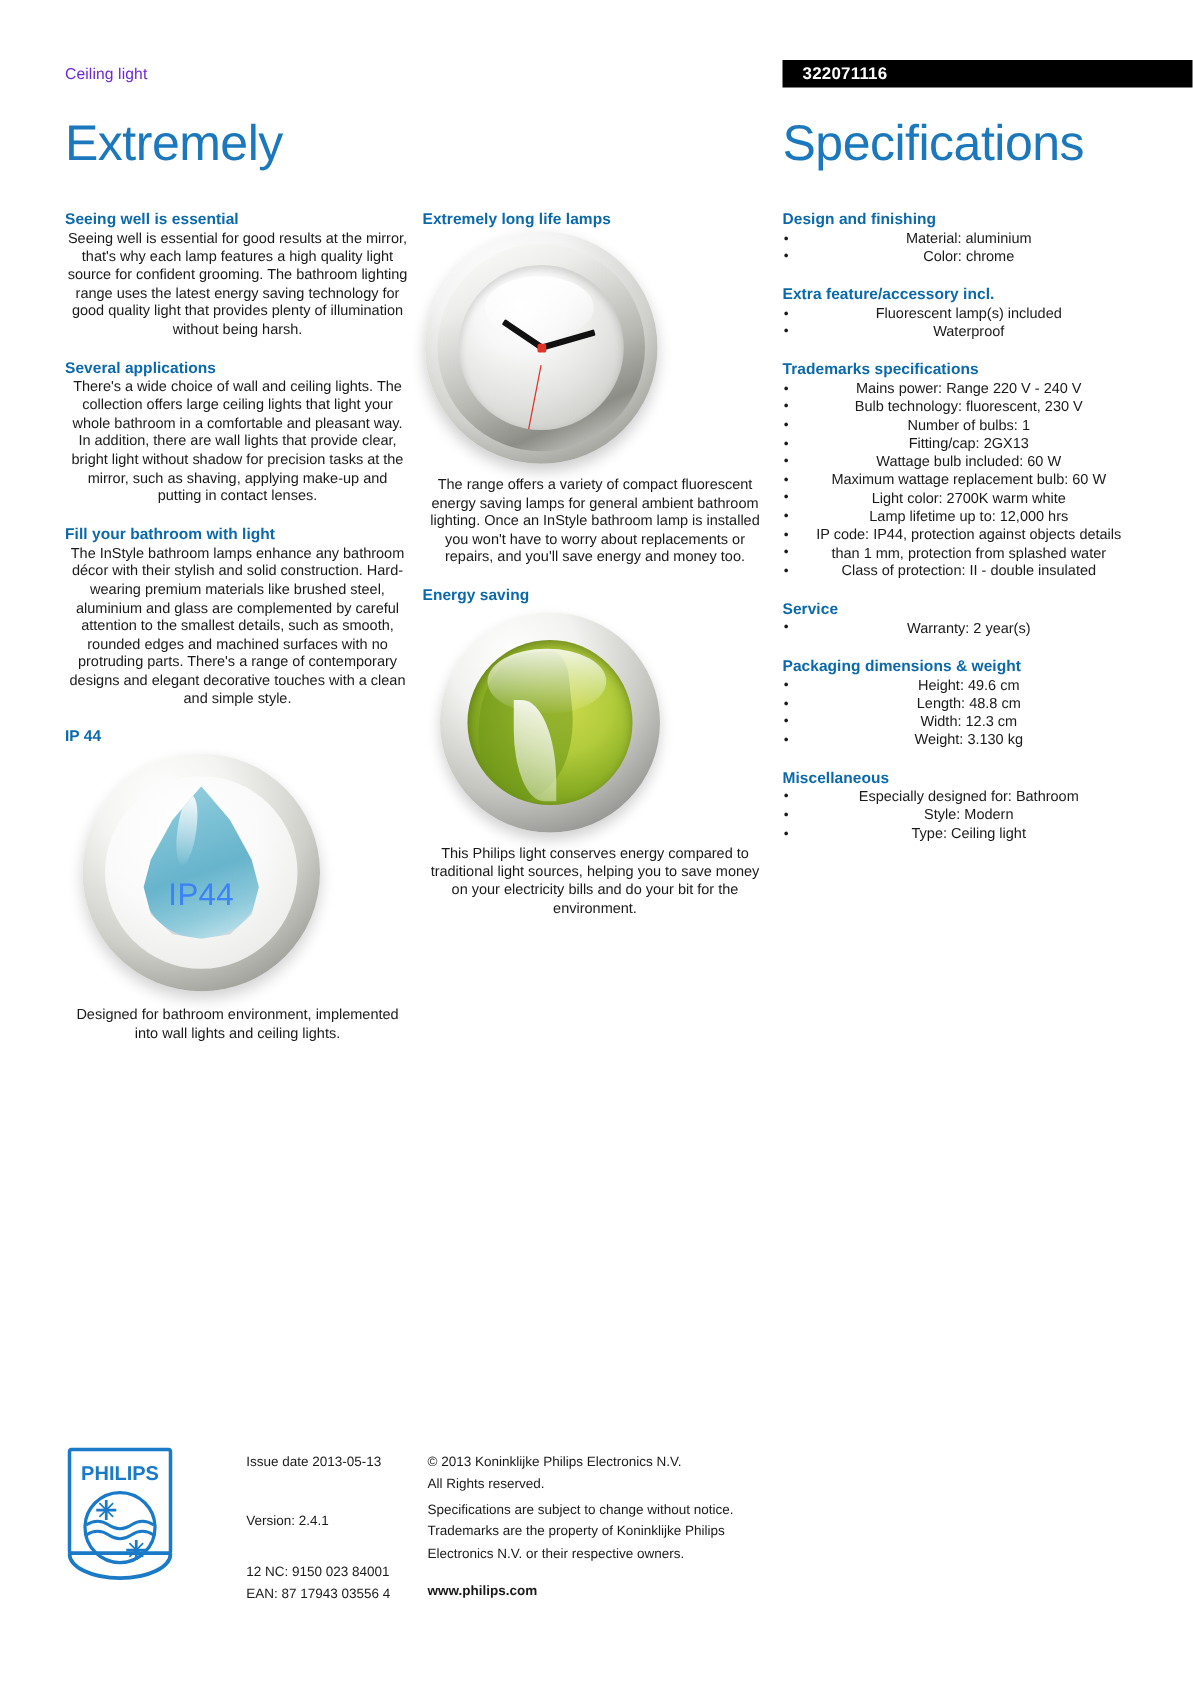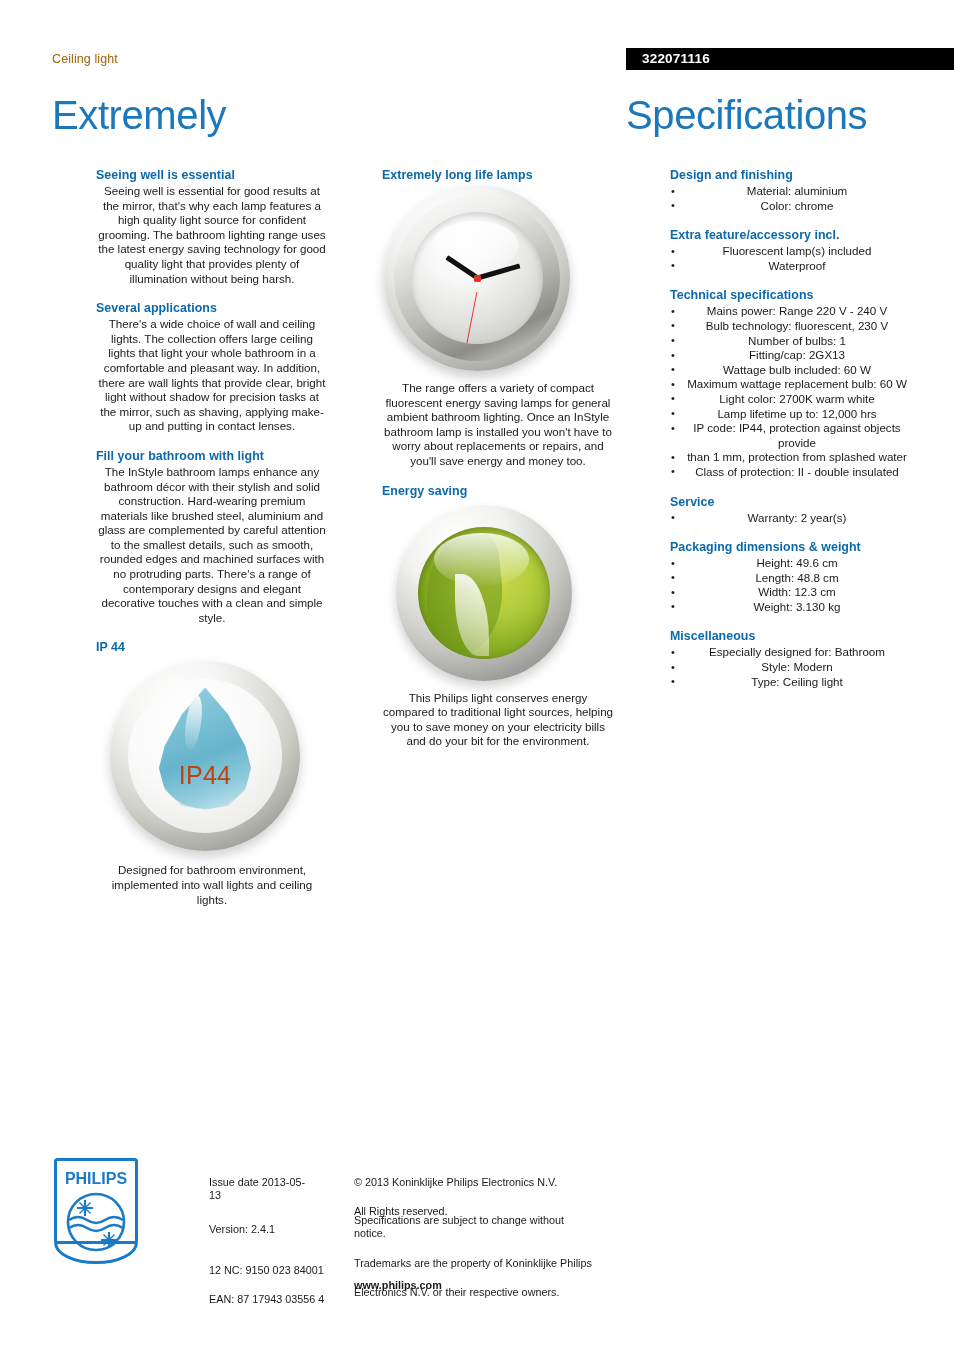--- a/index.html
+++ b/index.html
@@ -21,21 +21,21 @@
     width: 954px;
     height: 1350px;
   }
 
   
   .kicker {
     position: absolute;
     left: 52px;
     top: 52px;
     font-size: 12.5px;
-    color: #a16207;
+    color: #6d28d9;
     letter-spacing: 0.1px;
   }
   .code-bar {
     position: absolute;
     left: 626px;
     top: 48px;
     width: 330px;
     height: 22px;
     background: #000000;
   }
@@ -71,21 +71,21 @@
   .col-3 { left: 626px; width: 288px; }
 
   h3.sec {
     font-size: 12.4px;
     font-weight: bold;
     color: #0b69ab;
     margin: 0 0 1px 0;
     line-height: 15px;
     letter-spacing: 0.05px;
   }
-  .block { margin-bottom: 15px; margin-left: 44px; }
+  .block { margin-bottom: 15px; }
   .block:last-child { margin-bottom: 0; }
   p.body {
     margin: 0;
     font-size: 11.6px;
     line-height: 14.6px;
     color: #1a1a1a;
     text-align: center;
   }
   ul.specs {
     margin: 0;
@@ -257,21 +257,21 @@
     border-radius: 50%;
     background: linear-gradient(180deg, rgba(255,255,255,0.9), rgba(255,255,255,0.05));
     transform: rotate(8deg);
   }
   .drop-label {
     position: absolute;
     left: 0; right: 0;
     top: 56%;
     text-align: center;
     font-size: 25px;
-    color: #c2410c;
+    color: #3b82f6;
     letter-spacing: 0.3px;
   }
 
   
   .footer { position: absolute; left: 0; top: 1150px; width: 954px; }
   .philips-logo {
     position: absolute;
     left: 54px; top: 8px;
     width: 84px; height: 106px;
   }
@@ -280,21 +280,21 @@
     font-size: 10.8px;
     line-height: 13.4px;
     color: #1a1a1a;
   }
   .f-col.a { left: 193px; top: 10px;  width: 130px; }
   .f-col.a2 { left: 193px; top: 57px; width: 130px; }
   .f-col.a3 { left: 193px; top: 98px; width: 150px; }
   .f-col.b { left: 338px; top: 10px;  width: 270px; }
   .f-col.b2 { left: 338px; top: 48px; width: 270px; }
   .f-col.b3 { left: 338px; top: 113px; width: 270px; font-weight: bold; }
-  .f-col p { margin: 16px; }
+  .f-col p { margin: 4px; }
 </style>
 </head>
 <body>
 
 <div class="page">
 
   <div class="kicker">Ceiling light</div>
 
   <div class="code-bar">
     <span class="code-bar-text">322071116</span>
@@ -381,31 +381,31 @@
     <div class="block">
       <h3 class="sec">Extra feature/accessory incl.</h3>
       <ul class="specs">
         <li>Fluorescent lamp(s) included</li>
         <li>Waterproof</li>
       </ul>
     </div>
 
 
     <div class="block">
-      <h3 class="sec">Technical specifications</h3>
+      <h3 class="sec">Trademarks specifications</h3>
       <ul class="specs">
         <li>Mains power: Range 220 V - 240 V</li>
         <li>Bulb technology: fluorescent, 230 V</li>
         <li>Number of bulbs: 1</li>
         <li>Fitting/cap: 2GX13</li>
         <li>Wattage bulb included: 60 W</li>
         <li>Maximum wattage replacement bulb: 60 W</li>
         <li>Light color: 2700K warm white</li>
         <li>Lamp lifetime up to: 12,000 hrs</li>
-        <li>IP code: IP44, protection against objects provide</li>
+        <li>IP code: IP44, protection against objects details</li>
         <li class="sub-line" style="list-style:none">than 1 mm, protection from splashed water</li>
         <li>Class of protection: II - double insulated</li>
       </ul>
     </div>
 
     <div class="block">
       <h3 class="sec">Service</h3>
       <ul class="specs">
         <li>Warranty: 2 year(s)</li>
       </ul>

